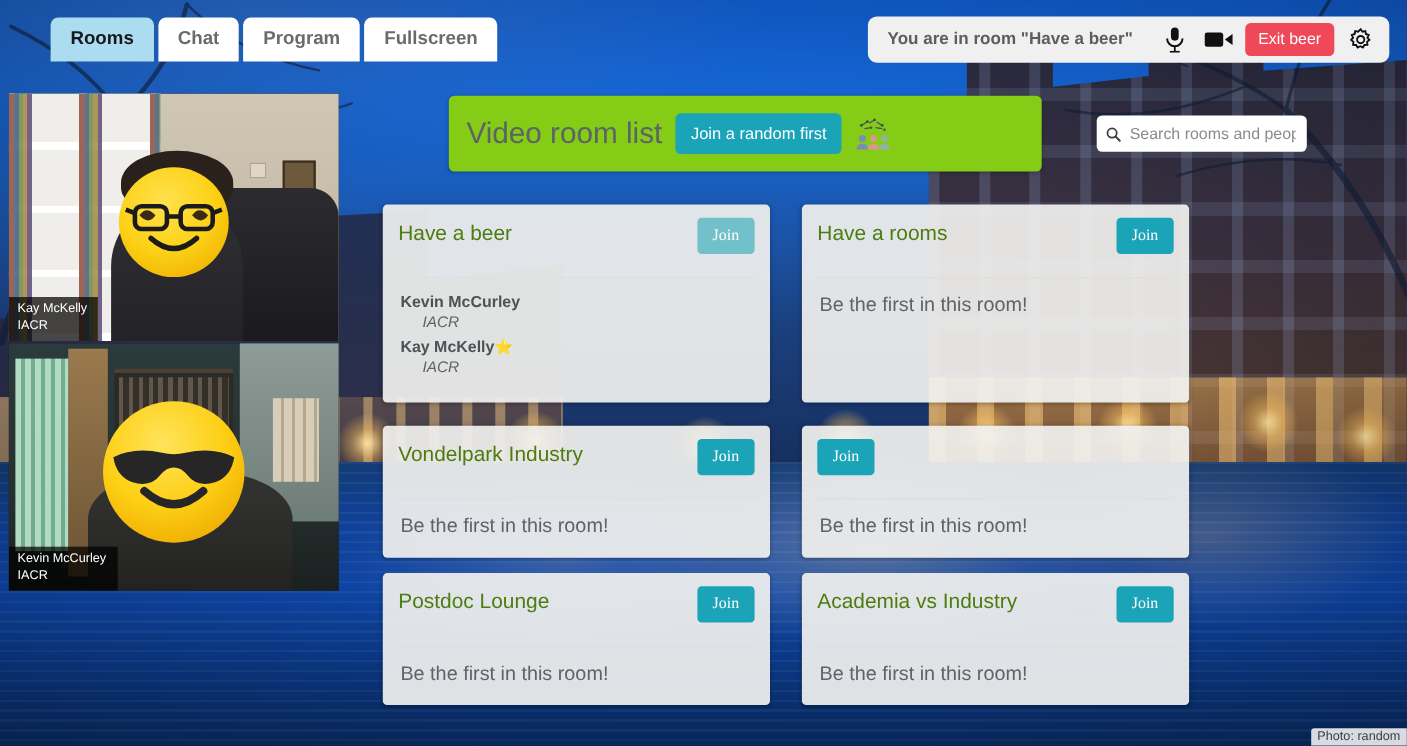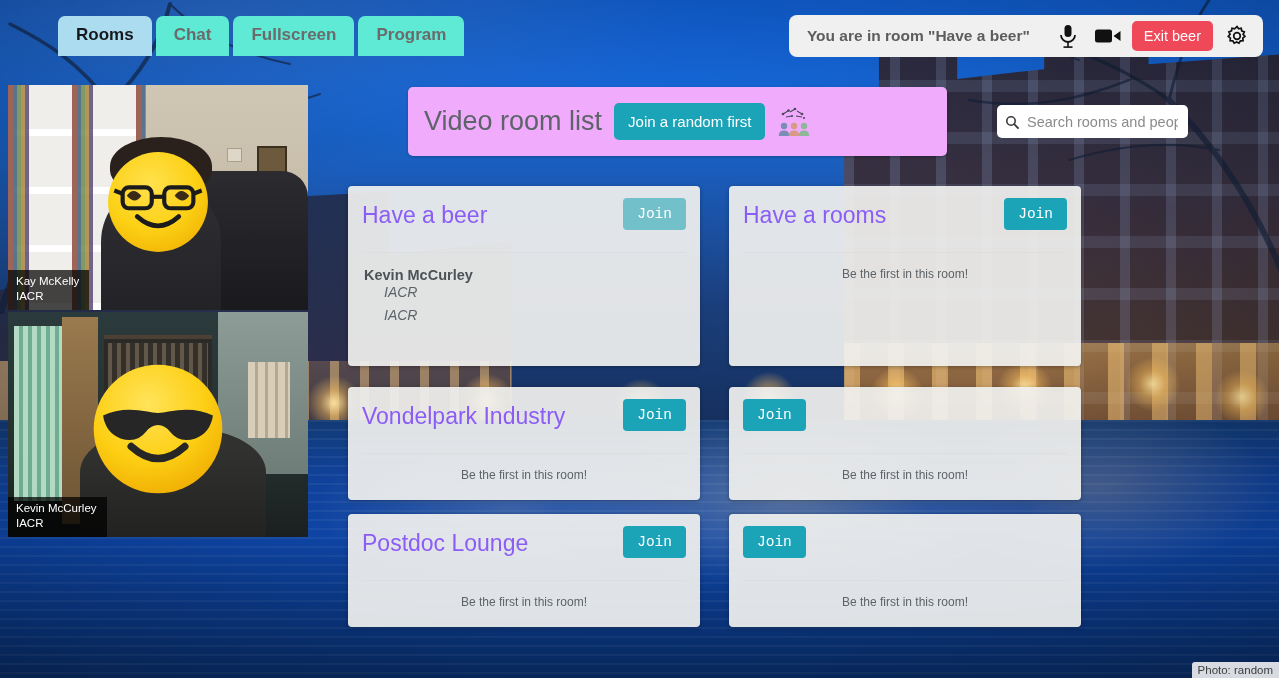--- a/index.html
+++ b/index.html
@@ -75,25 +75,25 @@
   #bg .streak{
     position:absolute; left:0; top:66.5%; width:100%; height:10px;
     background: linear-gradient(90deg, rgba(255,60,40,0) 0%, rgba(255,70,40,.75) 12%, rgba(255,120,60,.55) 42%, rgba(255,70,40,.8) 74%, rgba(255,60,40,0) 100%);
     filter: blur(2.5px);
   }
   
   #bg .tree { position:absolute; opacity:.62; }
   #bg .vig{ position:absolute; inset:0; background: radial-gradient(ellipse 80% 70% at 50% 45%, rgba(0,0,0,0) 40%, rgba(0,0,0,.30) 100%); }
 
   
-  .navtabs { position:absolute; left:58px; top:16px; display:flex; gap:4px; z-index:30; }
+  .navtabs { position:absolute; left:46px; top:16px; display:flex; gap:4px; z-index:30; }
   .tab {
     padding:9px 18px 11px; border-radius:7px 7px 0 0;
     font-size:17px; font-weight:700; line-height:1.15;
-    background:#5eead4; color:#6b6b6b; cursor:pointer;
+    background:#ffffff; color:#6b6b6b; cursor:pointer;
     border:none; font-family:"Liberation Sans", sans-serif;
     white-space:nowrap;
   }
   .tab.active { background:#abdcf0; color:#16181b; }
 
   
   .topbar {
     position:absolute; right:16px; top:15px; height:42px; z-index:30;
     display:flex; align-items:center; gap:0;
     background:#f0f0f0; border-radius:8px; padding:0 6px 0 18px;
@@ -156,21 +156,21 @@
     background:repeating-linear-gradient(90deg,#8c7d66 0 4px,#3a332b 4px 9px); opacity:.55; }
   .sceneB .wallr{ position:absolute; right:0; top:0; width:30%; height:72%; background:linear-gradient(180deg,#8d9c97,#6f7d79); }
   .sceneB .art{ position:absolute; right:6%; top:22%; width:14%; height:34%;
     background:repeating-linear-gradient(90deg,#d8cdb8 0 7px,#b5a88f 7px 10px); }
   .sceneB .person2{ position:absolute; left:24%; bottom:0; width:62%; height:48%;
     background:linear-gradient(180deg,#31312f 20%, #222220 100%); border-radius:40% 40% 0 0; }
 
   
   .listhdr {
     position:absolute; left:408px; top:87px; width:539px; height:69px; z-index:25;
-    background:#f0abfc; border-radius:5px; display:flex; align-items:center;
+    background:#84cc16; border-radius:5px; display:flex; align-items:center;
     padding:0 16px; gap:12px; box-shadow:0 1px 3px rgba(0,0,0,.25);
   }
   .listhdr h1 { margin:0; font-size:27px; font-weight:400; color:#5d6368; white-space:nowrap; }
   .btn-teal {
     background:#1ba3b8; color:#fff; border:none; border-radius:5px;
     font-size:15px; padding:10px 14px; cursor:pointer; white-space:nowrap;
     font-family:"Liberation Sans", sans-serif;
   }
   .caret { display:inline-block; margin-left:6px; border-left:5px solid transparent;
            border-right:5px solid transparent; border-top:6px solid #fff; vertical-align:middle; }
@@ -190,30 +190,30 @@
   
   .grid { position:absolute; left:348px; top:186px; width:745px; z-index:22; }
   .row { display:flex; gap:29px; }
   .card {
     position:relative; width:352px;
     background:rgba(240,240,238,.93);
     border-radius:4px; box-shadow:0 1px 4px rgba(0,0,0,.30);
     padding:12px 14px 0;
   }
   .card-head { display:flex; align-items:flex-start; justify-content:space-between; gap:10px; min-height:44px; }
-  .card-title { font-size:23px; color:#8b5cf6; font-weight:400; line-height:1.25; padding-top:3px; }
+  .card-title { font-size:19px; color:#4d7c0f; font-weight:400; line-height:1.25; padding-top:3px; }
   .join {
     background:#1ba3b8; color:#fff; border:none; border-radius:4px;
     font-size:14.5px; padding:8px 14px; cursor:pointer; flex:0 0 auto;
-    font-family:Liberation Mono, monospace;
+    font-family:Liberation Serif, serif;
   }
   .join.disabled { background:#71c0ca; cursor:default; }
   .divider { border-top:1px solid #dedede; margin:10px 0 0; }
   .card-body { padding:14px 2px 16px; }
-  .empty { font-size:12px; color:#5d6368;text-align:center; }
+  .empty { font-size:18px; color:#5d6368; }
   .occupant { margin-bottom:7px; }
   .occ-name { font-size:14.5px; font-weight:700; color:#4d5256; }
   .occ-aff  { font-size:14px; font-style:italic; color:#5d6368; padding-left:20px; margin-top:1px; }
   .star { font-size:14px; }
 
   
   .card.tall  { min-height:180px; }
   .card.short { min-height:0; }
   .card.short .card-body { padding:14px 2px 18px; }
 
@@ -266,22 +266,22 @@
       <path d="M200 70 C 150 50 100 45 40 50" stroke-width="2"></path>
       <path d="M340 160 C 290 150 240 155 190 170" stroke-width="2.2"></path>
     </g>
   </svg>
   <div class="vig"></div>
 </div>
 
 <nav class="navtabs">
   <button class="tab active">Rooms</button>
   <button class="tab">Chat</button>
+  <button class="tab">Program</button>
   <button class="tab">Fullscreen</button>
-  <button class="tab">Program</button>
 </nav>
 
 <div class="topbar">
   <span class="roomlabel">You are in room "Have a beer"</span>
   <button class="icobtn" title="microphone">
     <svg width="18" height="24" viewBox="0 0 18 24" aria-hidden="true">
       <rect x="5.5" y="1" width="7" height="12" rx="3.5" fill="#111"></rect>
       <path d="M2 11 a7 7 0 0 0 14 0" fill="none" stroke="#111" stroke-width="1.8"></path>
       <rect x="8.2" y="18" width="1.6" height="5" fill="#111"></rect>
       <rect x="4.5" y="22.3" width="9" height="1.6" fill="#111"></rect>
@@ -424,20 +424,23 @@
         <div class="card-title">Have a beer</div>
         <button class="join disabled">Join</button>
       </div>
       <div class="divider"></div>
       <div class="card-body">
         <div class="occupant">
           <div class="occ-name">Kevin McCurley</div>
           <div class="occ-aff">IACR</div>
         </div>
         <div class="occupant">
+          <div class="occ-name">
+            <span>Kay McKelly</span><span class="star">⭐</span>
+          </div>
           <div class="occ-aff">IACR</div>
         </div>
       </div>
     </div>
 
     <div class="card tall">
       <div class="card-head">
         <div class="card-title">Have a rooms</div>
         <button class="join">Join</button>
       </div>
@@ -480,20 +483,21 @@
         <button class="join">Join</button>
       </div>
       <div class="divider"></div>
       <div class="card-body">
         <div class="empty">Be the first in this room!</div>
       </div>
     </div>
 
     <div class="card short">
       <div class="card-head">
+        <div class="card-title">Academia vs Industry</div>
         <button class="join">Join</button>
       </div>
       <div class="divider"></div>
       <div class="card-body">
         <div class="empty">Be the first in this room!</div>
       </div>
     </div>
   </div>
 
 </div>

